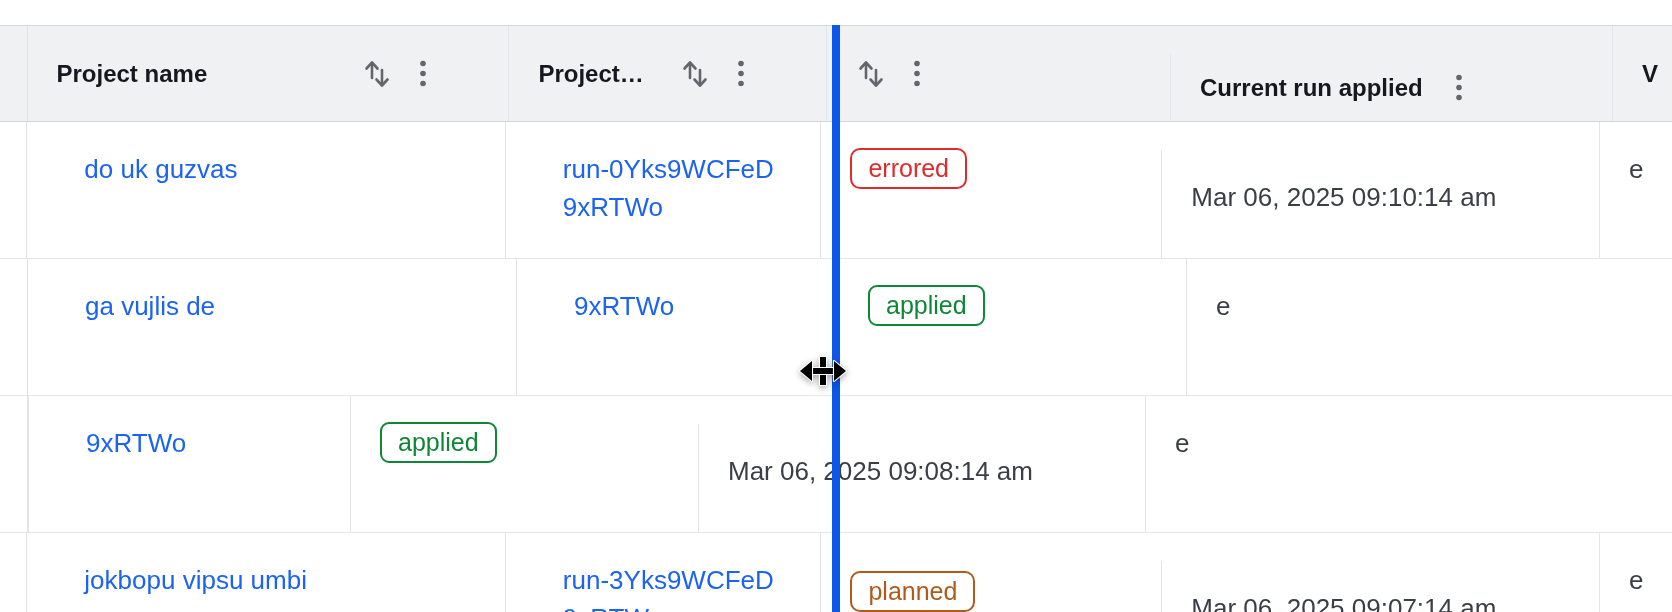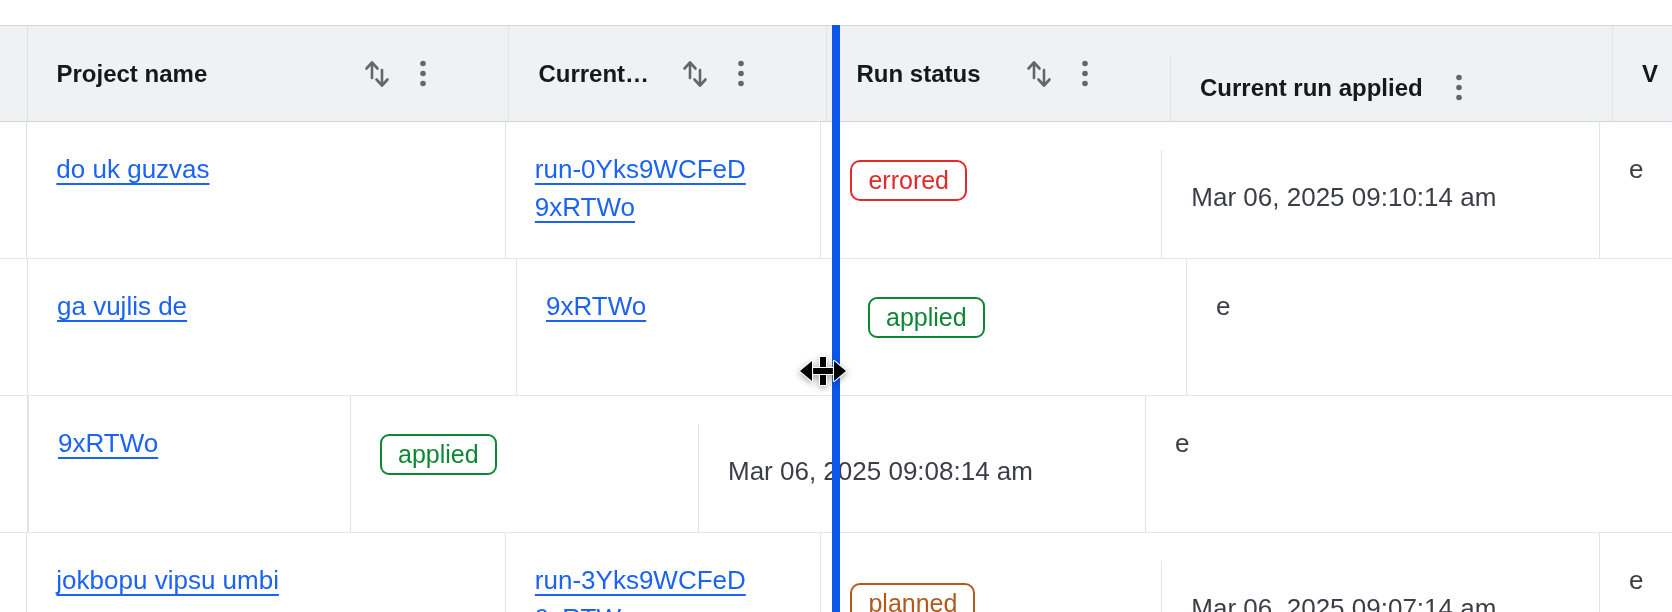--- a/index.html
+++ b/index.html
@@ -39,25 +39,26 @@
   .col-status{width:348px;box-sizing:border-box;border-left:1px solid #e3e4e7;}
   .col-applied{width:447px;box-sizing:border-box;border-left:1px solid #e3e4e7;margin-top:28px;}
   .col-extra{flex:1 1 auto;box-sizing:border-box;border-left:1px solid #e3e4e7;}
   
   .row{display:flex;height:136px;border-bottom:1px solid #e5e6e9;background:#ffffff;}
   .td{
     box-sizing:border-box;padding:28px 29px 0 29px;
     font-size:26px;line-height:38px;color:#3b3e46;
     overflow:hidden;
   }
-  .td--status{padding-top:38px;}
+  .td--status{padding-top:26px;}
   a.cell-link{
-    color:#1b63f1;text-decoration:underline;
+    color:#1b63f1;
     text-decoration-thickness:2px;text-underline-offset:5px;
     cursor:pointer;
+    margin-left:28px;
   }
   .run-link{display:inline-block;max-width:250px;}
   .run-link .line{display:block;}
   
   .badge{
     display:inline-block;font-size:25px;line-height:33px;
     padding:2px 16px;border:2px solid;border-radius:10px;
     background:#ffffff;font-weight:400;
   }
   .badge[data-variant="critical"]{color:#e12a2a;border-color:#e12a2a;}
@@ -96,40 +97,39 @@
       <span class="icon-btn">
         <svg width="10" height="30" viewBox="0 0 10 30" fill="#63666d">
           <circle cx="5" cy="4.5" r="2.8"></circle>
             <circle cx="5" cy="14.5" r="2.8"></circle>
             <circle cx="5" cy="24.5" r="2.8"></circle>
         </svg>
       </span>
     </div>
 
     <div class="th col-run">
-      <span class="th-label">Current…</span>
+      <span class="th-label">Project…</span>
       <span class="icon-btn sort-icon">
         <svg width="30" height="32" viewBox="0 0 30 32" fill="none" stroke="#63666d" stroke-width="2.6" stroke-linecap="round" stroke-linejoin="round">
           <path d="M10 20 V5"></path>
             <path d="M4.5 10.5 L10 4.5 L15.5 10.5"></path>
           <path d="M20 12 V27"></path>
             <path d="M14.5 21.5 L20 27.5 L25.5 21.5"></path>
         </svg>
       </span>
       <span class="icon-btn">
         <svg width="10" height="30" viewBox="0 0 10 30" fill="#63666d">
           <circle cx="5" cy="4.5" r="2.8"></circle>
             <circle cx="5" cy="14.5" r="2.8"></circle>
             <circle cx="5" cy="24.5" r="2.8"></circle>
         </svg>
       </span>
     </div>
 
     <div class="th col-status">
-      <span class="th-label">Run status</span>
       <span class="icon-btn sort-icon">
         <svg width="30" height="32" viewBox="0 0 30 32" fill="none" stroke="#63666d" stroke-width="2.6" stroke-linecap="round" stroke-linejoin="round">
           <path d="M10 20 V5"></path>
             <path d="M4.5 10.5 L10 4.5 L15.5 10.5"></path>
           <path d="M20 12 V27"></path>
             <path d="M14.5 21.5 L20 27.5 L25.5 21.5"></path>
         </svg>
       </span>
       <span class="icon-btn">
         <svg width="10" height="30" viewBox="0 0 10 30" fill="#63666d">

